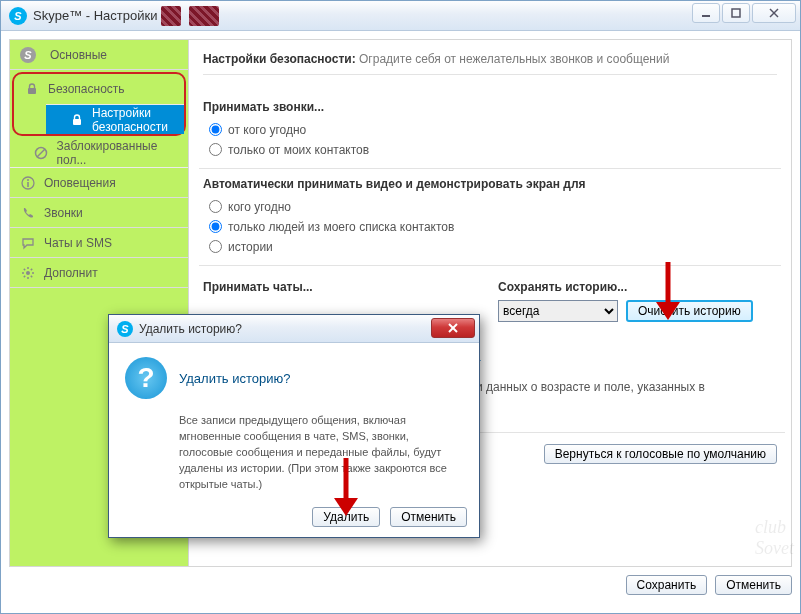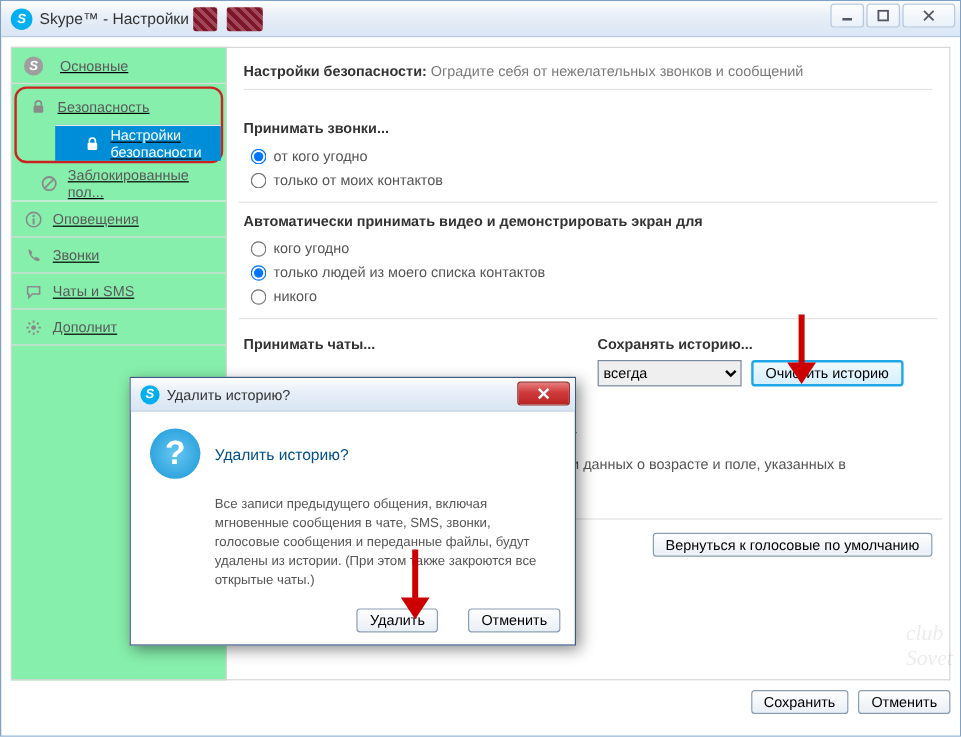--- a/index.html
+++ b/index.html
@@ -9,36 +9,36 @@
   .outer-titlebar { height: 30px; background: linear-gradient(#fdfdfe,#e7eef7 45%,#d9e6f4); border-bottom: 1px solid #b7c9dd; display: flex; align-items: center; padding: 0 8px; font-size: 13px; color: #333; position: relative; }
   .sk-icon { width: 18px; height: 18px; background: #00aff0; border-radius: 50%; display: inline-block; margin-right: 6px; position: relative; }
   .sk-icon.g { background: #9e9e9e; }
   .sk-icon::after { content: "S"; position: absolute; left: 0; top: 0; width: 100%; height: 100%; display: flex; align-items: center; justify-content: center; color: #fff; font-weight: bold; font-size: 11px; font-style: italic; }
   .outer-winbtns { position: absolute; right: 4px; top: 2px; display: flex; gap: 2px; }
   .winbtn { width: 28px; height: 20px; border: 1px solid #b7c9dd; background: linear-gradient(#fcfdfe,#eaf1f9); border-radius: 3px; display: flex; align-items: center; justify-content: center; }
   .winbtn.x { width: 44px; }
   .winbtn svg { width: 12px; height: 12px; }
   
   .main { position: absolute; left: 8px; right: 8px; top: 38px; bottom: 46px; display: flex; }
-  .sidebar { width: 180px; border: 1px solid #d6d6d6; background: #86efac; text-decoration: underline; }
+  .sidebar { width: 180px; border: 1px solid #d6d6d6; background: #bef264; }
   .sb-item { height: 30px; display: flex; align-items: center; padding: 0 10px; font-size: 12px; color: #5a5a5a; border-bottom: 1px solid #ebebeb; gap: 8px; cursor: pointer; }
   .sb-item.hdr { font-weight: normal; border-bottom: 1px solid #dcdcdc; }
   .sb-sub { padding-left: 24px; }
   .sb-item.active { background: #008dd7; color: #fff; }
   .sb-group { border: 2px solid #c22; border-radius: 10px; margin: 2px; padding: 0; }
   .sb-group .sb-item { border-bottom: none; }
   .sb-group .sb-item + .sb-item { border-top: 1px solid #ebebeb; margin-left: 32px; }
   .sb-ico { width: 16px; height: 16px; display: inline-flex; align-items: center; justify-content: center; color: #8a8a8a; }
   .sb-item.active .sb-ico { color: #fff; }
   .content { flex: 1; border: 1px solid #d6d6d6; border-left: none; padding: 8px 14px; position: relative; font-size: 12px; color: #333; }
   .section-head { font-size: 12px; padding: 4px 0 8px; border-bottom: 1px solid #e3e3e3; margin-bottom: 25px; }
   .section-head b { color: #333; }
   .section-head span { color: #7a7a7a; }
   .grp-title { font-weight: bold; margin: 6px 0 6px; color: #333; }
-  .radio-row { display: flex; align-items: center; gap: 6px; padding: 3px 0 3px 6px; color: #555; }
+  .radio-row { display: flex; align-items: flex-start; gap: 6px; padding: 3px 0 3px 6px; color: #555; }
   .radio-row input { margin: 0; }
   hr.sep { border: none; border-top: 1px solid #e3e3e3; margin: 8px -4px; }
   .two-col { display: flex; gap: 16px; }
   .col { flex: 1; }
   .history-row { display: flex; align-items: flex-start; gap: 8px; }
   select.history { width: 120px; font-size: 12px; height: 22px; border: 1px solid #7a8aa0; }
   .btn { font-size: 12px; padding: 2px 10px; border: 1px solid #8a9cb2; background: linear-gradient(#fefefe,#e9eff6); border-radius: 3px; cursor: pointer; }
   .btn.hl { border: 2px solid #1ea7e6; background: linear-gradient(#eef9ff,#d6f0ff); }
   .link { color: #0a74c9; text-decoration: underline; cursor: pointer; font-size: 12px; }
   .right-btns { position: absolute; right: 14px; }
@@ -46,21 +46,21 @@
   
   .dialog { position: absolute; left: 108px; top: 314px; width: 372px; height: 224px; border: 1px solid #3b5a80; background: #fff; box-shadow: 3px 4px 12px rgba(0,0,0,0.45); z-index: 50; }
   .dlg-titlebar { height: 28px; background: linear-gradient(#fdfdfe,#e7eef7 45%,#d8e5f4); border-bottom: 1px solid #b7c9dd; display: flex; align-items: center; padding: 0 8px; font-size: 12px; color: #333; position: relative; }
   .dlg-close { position: absolute; right: 4px; top: 3px; width: 44px; height: 20px; border: 1px solid #9b3030; border-radius: 3px; background: linear-gradient(#e77d7d,#cf3a3a 45%,#b92323); display: flex; align-items: center; justify-content: center; }
   .dlg-close svg { stroke: #fff; }
   .dlg-body { padding: 14px 16px; }
   .dlg-q { display: flex; align-items: center; gap: 12px; margin-bottom: 14px; }
   .qmark { width: 42px; height: 42px; border-radius: 50%; background: radial-gradient(#67c7f1,#1996d7); display: flex; align-items: center; justify-content: center; color: #fff; font-size: 28px; font-weight: bold; }
   .dlg-q .ttl { font-size: 13px; color: #004f86; }
   .dlg-text { font-size: 11px; color: #555; line-height: 1.45; padding-left: 54px; }
-  .dlg-btns { position: absolute; right: 12px; bottom: 10px; display: flex; gap: 25px; }
+  .dlg-btns { position: absolute; right: 12px; bottom: 10px; display: flex; gap: 10px; }
   
   .arrow { position: absolute; z-index: 80; }
   .arrow svg { display: block; }
   
   .wm { position: absolute; right: 6px; bottom: 54px; font-size: 18px; color: rgba(0,0,0,0.08); font-style: italic; font-family: Georgia, serif; pointer-events: none; }
   .clipped { width: 20px; height: 20px; background: repeating-linear-gradient(45deg,#7c1628,#7c1628 3px,#a0475a 3px,#a0475a 6px); margin: 0 4px; border-radius: 2px; }
 </style>
 </head>
 <body>
 
@@ -192,21 +192,21 @@
       <label class="radio-row">
         <input type="radio" name="video" style="">
         <span>кого угодно</span>
       </label>
       <label class="radio-row">
         <input type="radio" name="video" checked="" style="">
         <span>только людей из моего списка контактов</span>
       </label>
       <label class="radio-row">
         <input type="radio" name="video" style="">
-        <span>никого</span>
+        <span>истории</span>
       </label>
       <hr class="sep">
 
       <div class="two-col">
         <div class="col">
           <div class="grp-title">Принимать чаты...</div>
         </div>
         <div class="col">
           <div class="grp-title">Сохранять историю...</div>
           <div class="history-row">

